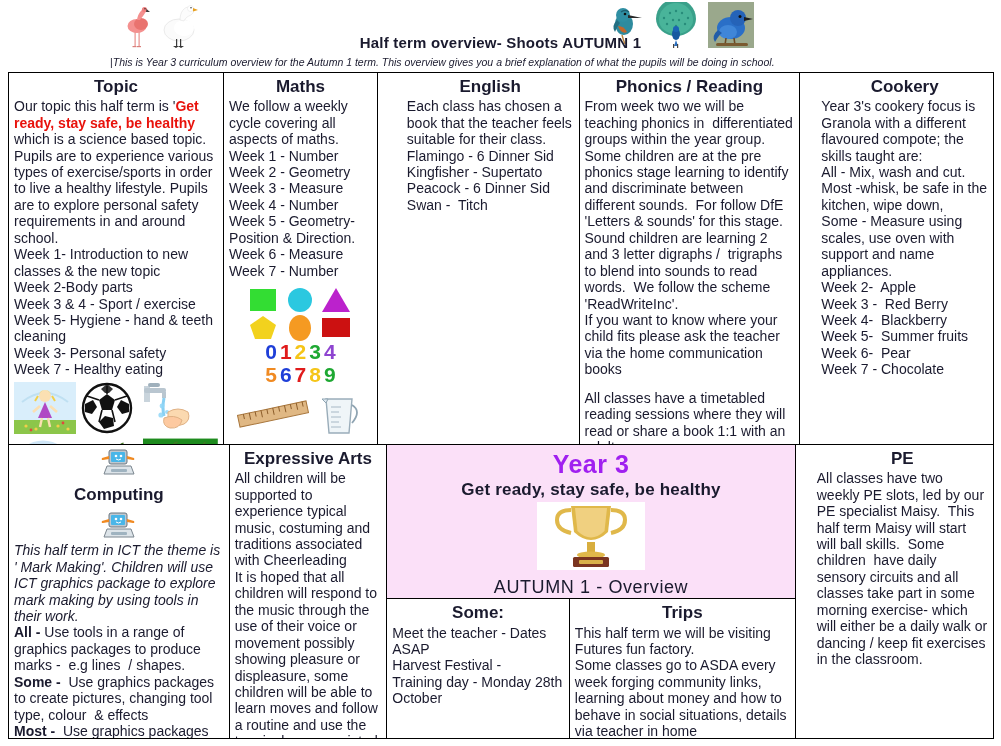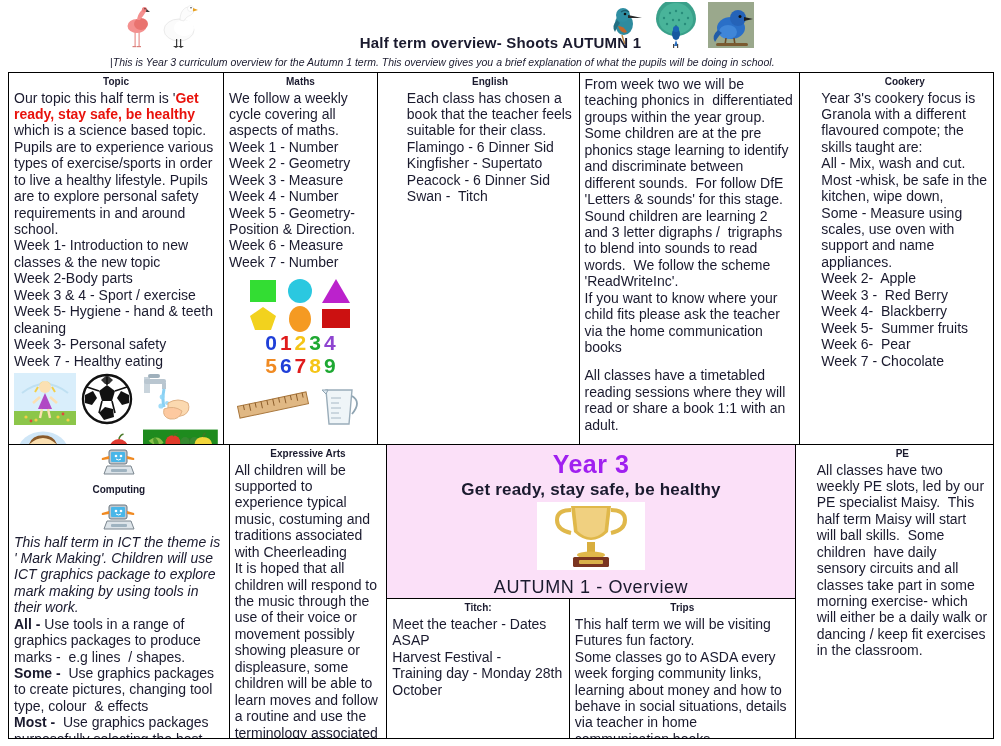--- a/index.html
+++ b/index.html
@@ -52,21 +52,21 @@
   .c-english{width:185px;margin-left:24px;}
   .c-phonics{width:230px;}
   .c-cookery{width:184px;border-right:none;}
 
   .c-computing{width:224px;}
   .c-arts{width:160px;}
   .c-mid{width:415px;padding:0;display:flex;flex-direction:column;border-right:1.5px solid #000;}
   .c-pe{width:184px;border-right:none;}
 
   .h{
-    text-align:center;font-weight:bold;font-size:10px;
+    text-align:center;font-weight:bold;font-size:17px;
     margin:0 0 1px 0;line-height:1.25;
   }
   .t{
     font-size:14px;line-height:1.175;
     margin:0;white-space:pre-wrap;
   }
   .t b{font-weight:bold;}
   .red{color:#e8120c;font-weight:bold;}
   .ital{font-style:italic;}
 
@@ -365,20 +365,21 @@
       <div class="cell c-english">
         <div class="h">English</div>
         <div class="t">Each class has chosen a book that the teacher feels suitable for their class.</div>
         <div class="t">Flamingo - 6 Dinner Sid</div>
         <div class="t">Kingfisher - Supertato</div>
         <div class="t">Peacock - 6 Dinner Sid</div>
         <div class="t">Swan -  Titch</div>
       </div>
 
       <div class="cell c-phonics">
+        <div class="h">Phonics / Reading</div>
         <div class="t">From week two we will be teaching phonics in  differentiated groups within the year group.</div>
         <div class="t">Some children are at the pre phonics stage learning to identify and discriminate between different sounds.  For follow DfE 'Letters &amp; sounds' for this stage.</div>
         <div class="t">Sound children are learning 2 and 3 letter digraphs /  trigraphs to blend into sounds to read words.  We follow the scheme 'ReadWriteInc'.</div>
         <div class="t">If you want to know where your child fits please ask the teacher via the home communication books</div>
         <div class="t" style="margin-top:12px">All classes have a timetabled reading sessions where they will read or share a book 1:1 with an adult.</div>
       </div>
 
       <div class="cell c-cookery">
         <div class="h">Cookery</div>
         <div class="t">Year 3's cookery focus is Granola with a different flavoured compote; the skills taught are:</div>
@@ -451,21 +452,21 @@
               <ellipse cx="54" cy="53" rx="14" ry="3.4" fill="#e0b84a"></ellipse>
               <rect x="36" y="55" width="36" height="10" rx="1.5" fill="#7a3420"></rect>
               <rect x="42" y="58" width="24" height="4" rx="1" fill="#d8b04a"></rect>
             </svg>
           </div>
           <div class="autumn">AUTUMN 1 - Overview</div>
         </div>
 
         <div class="mid-bottom">
           <div class="c-dates">
-            <div class="h">Titch:</div>
+            <div class="h">Some:</div>
             <div class="t">Meet the teacher - Dates ASAP</div>
             <div class="t">Harvest Festival -</div>
             <div class="t">Training day - Monday 28th October</div>
           </div>
           <div class="c-trips">
             <div class="h">Trips</div>
             <div class="t">This half term we will be visiting Futures fun factory.
 Some classes go to ASDA every week forging community links, learning about money and how to behave in social situations, details via teacher in home communication books.</div>
             <div class="asda-wrap">
               <svg width="64" height="30" viewBox="0 0 64 30">

